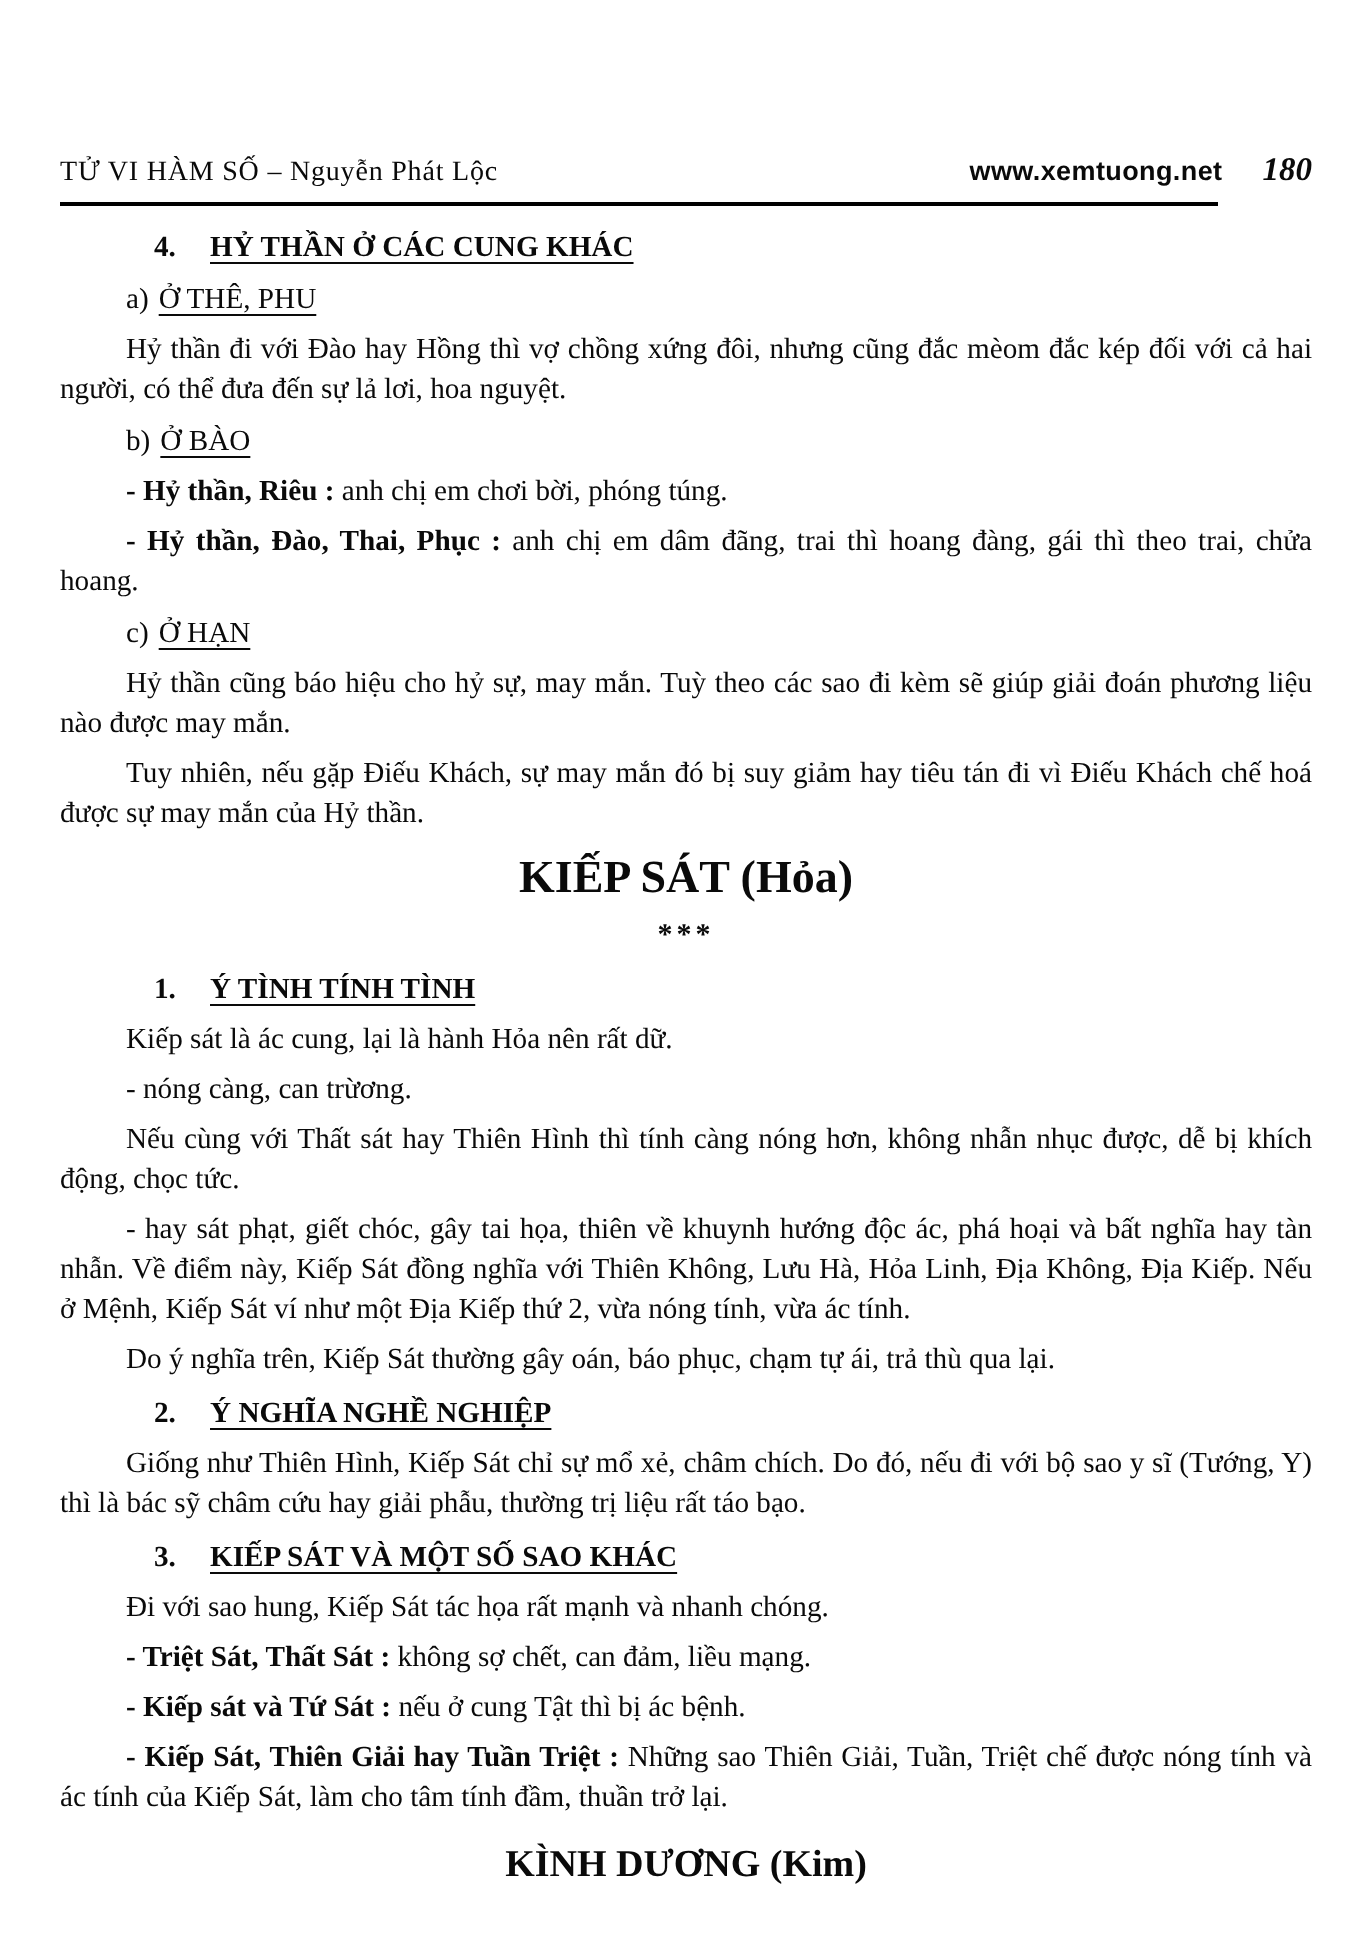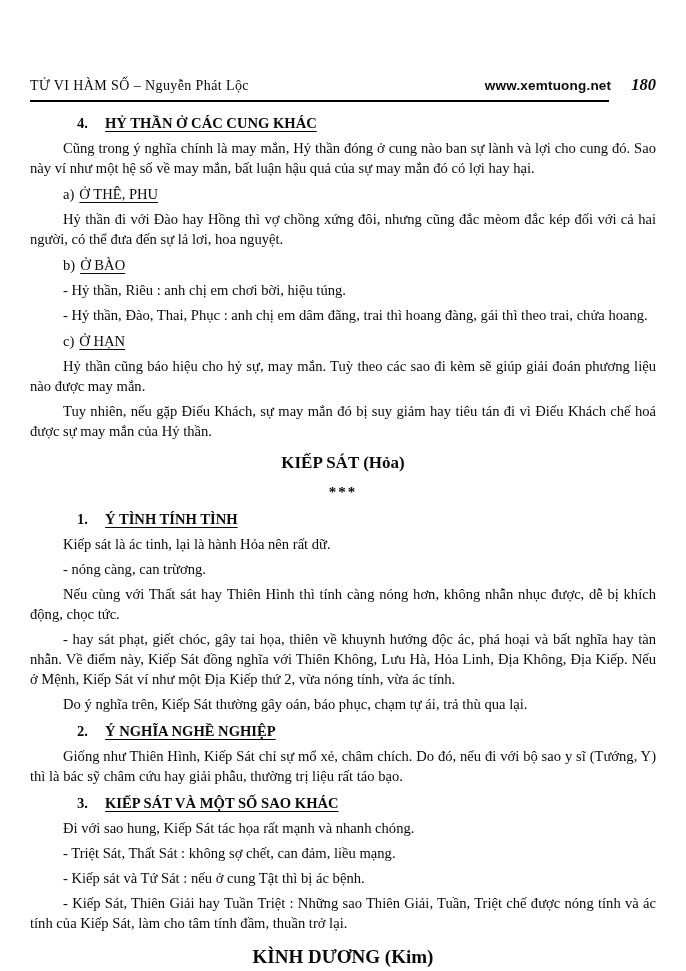--- a/index.html
+++ b/index.html
@@ -62,26 +62,26 @@
   }
   .num-heading .num { display: inline-block; width: 28px; }
   .sub-heading { margin-left: 33px; margin-top: 6px; }
   .sub-heading .prefix { margin-right: 5px; }
   .u {
     text-decoration: underline;
     text-underline-offset: 3px;
     text-decoration-thickness: 1.4px;
     margin-top: 29px;
   }
-  b { font-weight: normal; }
+  b { font-weight: bold; }
 
   .center-title {
     text-align: center;
     font-weight: bold;
-    font-size: 17px;
+    font-size: 23px;
     line-height: 26px;
     margin: 9px 0 0 0;
   }
   .center-title.lg {
     font-size: 19px;
     line-height: 28px;
     margin-top: 10px;
   }
   .stars {
     text-align: center;
@@ -101,50 +101,49 @@
     <span class="header-right">
       <span class="website">www.xemtuong.net</span>
       <span class="page-num">180</span>
     </span>
   </div>
   <div class="rule"></div>
 
   <p class="num-heading">
     <span class="num">4.</span><span class="u">HỶ THẦN Ở CÁC CUNG KHÁC</span>
   </p>
-  <p class="para">Cũng trong ý nghĩa chính là may mắn, Hỷ thần đóng ở cung nào ban sự lành và lợi cho cung đó. Sao này ví như một hệ số về may mắn, bất luận hậu quả của sự may mắn đó có lợi hay hại.</p>
 
   <p class="sub-heading">
     <span class="prefix">a)</span><span class="u">Ở THÊ, PHU</span>
   </p>
   <p class="para">Hỷ thần đi với Đào hay Hồng thì vợ chồng xứng đôi, nhưng cũng đắc mèom đắc kép đối với cả hai người, có thể đưa đến sự lả lơi, hoa nguyệt.</p>
 
   <p class="sub-heading">
     <span class="prefix">b)</span><span class="u">Ở BÀO</span>
   </p>
   <p class="para">
-    <b>- Hỷ thần, Riêu :</b><span> anh chị em chơi bời, hiệu túng.</span>
+    <b>- Hỷ thần, Riêu :</b><span> anh chị em chơi bời, phóng túng.</span>
   </p>
   <p class="para">
     <b>- Hỷ thần, Đào, Thai, Phục :</b><span> anh chị em dâm đãng, trai thì hoang đàng, gái thì theo trai, chửa hoang.</span>
   </p>
 
   <p class="sub-heading">
     <span class="prefix">c)</span><span class="u">Ở HẠN</span>
   </p>
   <p class="para">Hỷ thần cũng báo hiệu cho hỷ sự, may mắn. Tuỳ theo các sao đi kèm sẽ giúp giải đoán phương liệu nào được may mắn.</p>
   <p class="para">Tuy nhiên, nếu gặp Điếu Khách, sự may mắn đó bị suy giảm hay tiêu tán đi vì Điếu Khách chế hoá được sự may mắn của Hỷ thần.</p>
 
   <h2 class="center-title">KIẾP SÁT (Hỏa)</h2>
   <p class="stars">***</p>
 
   <p class="num-heading">
     <span class="num">1.</span><span class="u">Ý TÌNH TÍNH TÌNH</span>
   </p>
-  <p class="para">Kiếp sát là ác tinh, lại là hành Hỏa nên rất dữ.</p>
+  <p class="para">Kiếp sát là ác cung, lại là hành Hỏa nên rất dữ.</p>
   <p class="para">- nóng càng, can trừơng.</p>
   <p class="para">Nếu cùng với Thất sát hay Thiên Hình thì tính càng nóng hơn, không nhẫn nhục được, dễ bị khích động, chọc tức.</p>
   <p class="para">- hay sát phạt, giết chóc, gây tai họa, thiên về khuynh hướng độc ác, phá hoại và bất nghĩa hay tàn nhẫn. Về điểm này, Kiếp Sát đồng nghĩa với Thiên Không, Lưu Hà, Hỏa Linh, Địa Không, Địa Kiếp. Nếu ở Mệnh, Kiếp Sát ví như một Địa Kiếp thứ 2, vừa nóng tính, vừa ác tính.</p>
   <p class="para">Do ý nghĩa trên, Kiếp Sát thường gây oán, báo phục, chạm tự ái, trả thù qua lại.</p>
 
   <p class="num-heading">
     <span class="num">2.</span><span class="u">Ý NGHĨA NGHỀ NGHIỆP</span>
   </p>
   <p class="para">Giống như Thiên Hình, Kiếp Sát chỉ sự mổ xẻ, châm chích. Do đó, nếu đi với bộ sao y sĩ (Tướng, Y) thì là bác sỹ châm cứu hay giải phẫu, thường trị liệu rất táo bạo.</p>
 

